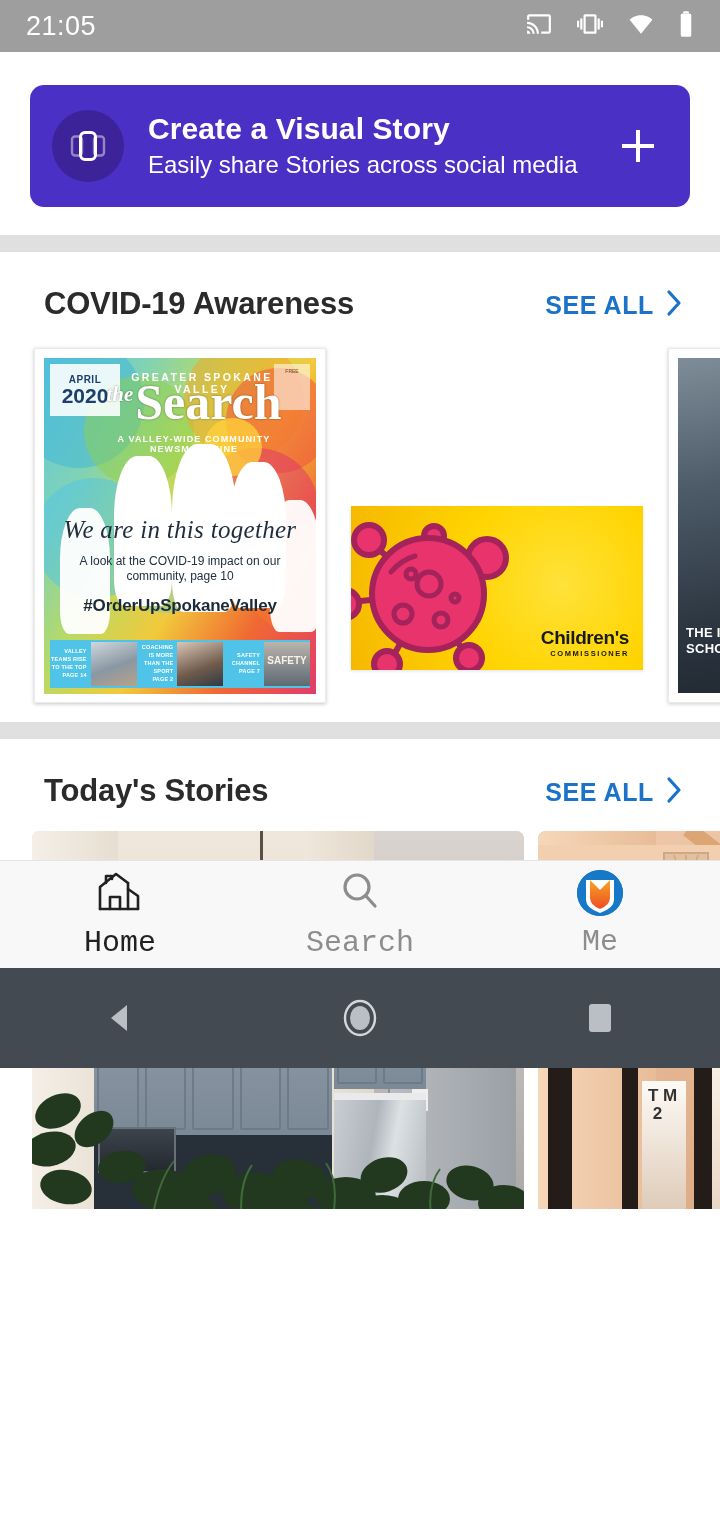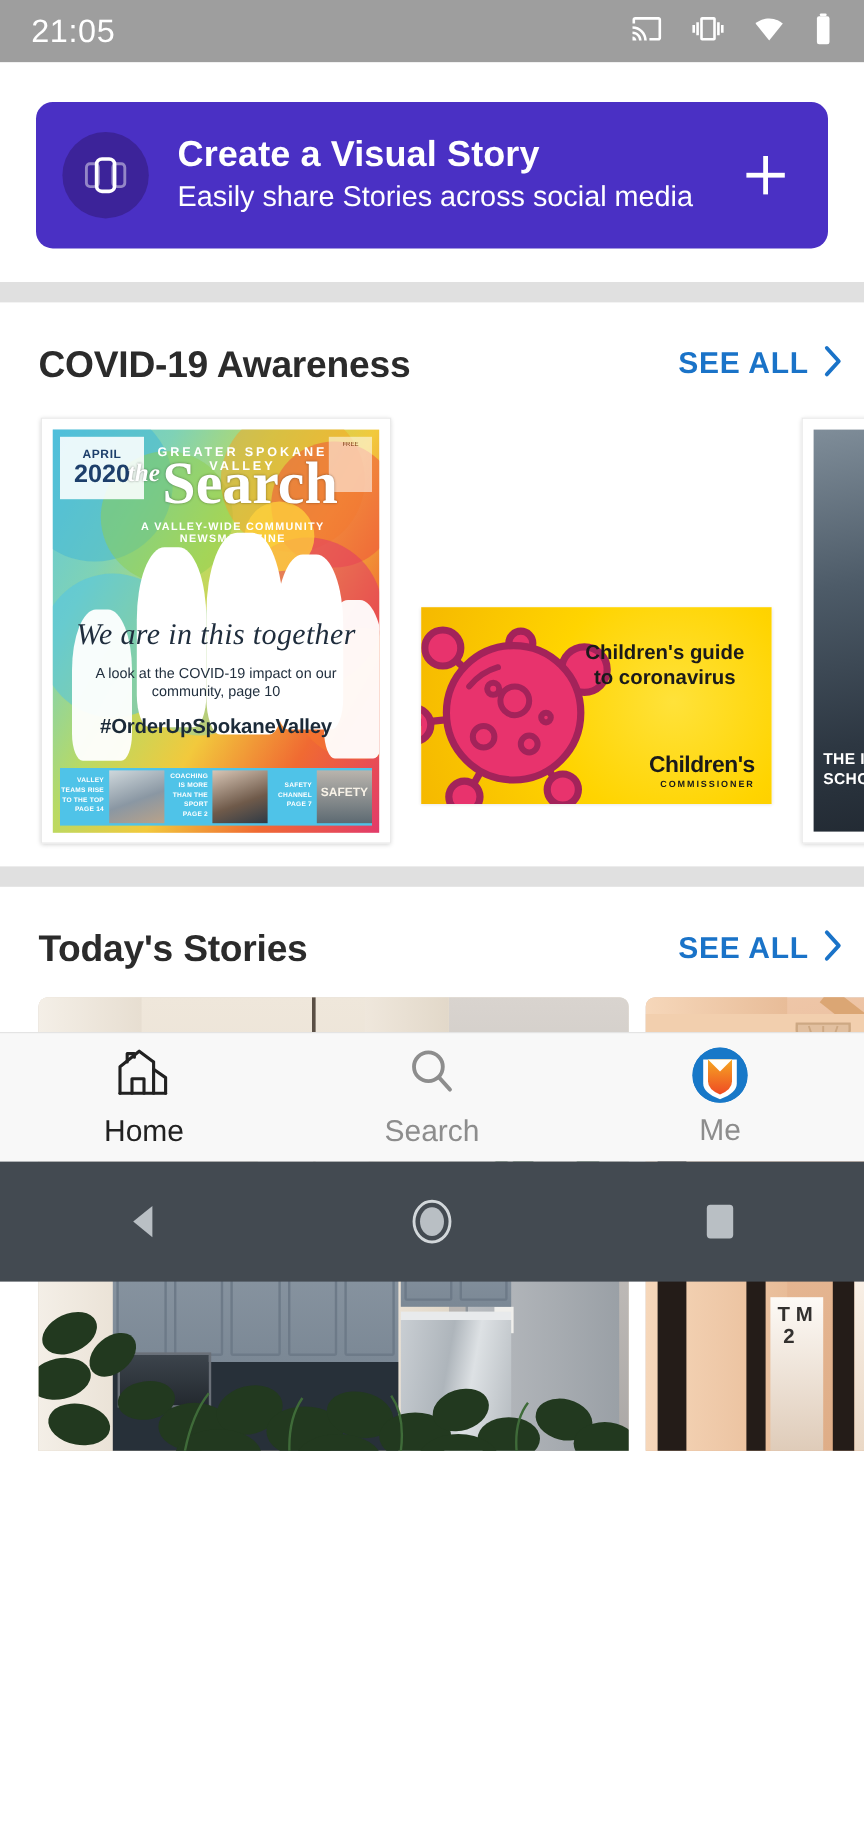--- a/index.html
+++ b/index.html
@@ -37,22 +37,23 @@
   .banner-text { flex: 1; margin-left: 24px; color: #fff; }
   .banner-title { font-size: 30px; font-weight: bold; line-height: 1.15; letter-spacing: .1px; }
   .banner-sub { font-size: 24px; line-height: 1.2; margin-top: 5px; font-weight: normal; }
   .banner-plus { flex: 0 0 52px; display: flex; align-items: center; justify-content: center; }
 
   
   .divider { height: 17px; background: #e0e0e0; width: 100%; }
 
   
   .section-head {
-    display: flex; align-items: flex-start; justify-content: space-between;
-    padding: 34px 16px 0 32px;
+    display: flex; align-items: flex-end; justify-content: space-between;
+    padding: 34px 36px 0 32px;
+    margin-left: 12px;
   }
   .section-title { font-size: 31px; font-weight: bold; color: #2b2b2b; letter-spacing: -.2px; }
   .see-all { display: flex; align-items: center; gap: 10px; color: #1a73c8; }
   .see-all-label { font-size: 25px; font-weight: bold; letter-spacing: .6px; }
 
   
   .covid-row { position: relative; height: 400px; padding: 22px 0 0 0; overflow: hidden; }
 
   .card-mag {
     position: absolute; left: 34px; top: 26px; width: 292px; height: 355px;
@@ -220,21 +221,21 @@
 
   
   .bottom-nav {
     position: absolute; left: 0; right: 0; bottom: 100px; height: 108px;
     background: #f8f8f8; border-top: 1px solid #e4e4e4;
     display: flex; align-items: center;
   }
   .nav-item {
     flex: 1; display: flex; flex-direction: column; align-items: center; justify-content: center; gap: 9px;
   }
-  .nav-label { font-size: 25px; }
+  .nav-label { font-size: 30px; font-family: Liberation Mono, monospace; }
   .nav-item.active .nav-label { color: #212121; }
   .nav-item .nav-label { color: #8d8d8d; }
   .avatar {
     width: 46px; height: 46px; border-radius: 50%;
     background: #1878c8; display: flex; align-items: center; justify-content: center;
   }
 
   
   .android-nav {
     position: absolute; left: 0; right: 0; bottom: 0; height: 100px;
@@ -384,21 +385,20 @@
           <g fill="none" stroke="#A3235A" stroke-width="5" stroke-linecap="round">
             <circle cx="96" cy="70" r="12"></circle>
             <circle cx="70" cy="100" r="9"></circle>
             <circle cx="108" cy="106" r="7"></circle>
             <circle cx="78" cy="60" r="5"></circle>
             <circle cx="122" cy="84" r="4"></circle>
             <path d="M58 58 q10 -12 24 -16"></path>
           </g>
         </svg>
       </div>
-      <div class="kids-title">Children's guide to coronavirus</div>
       <div class="kids-logo">
         <div class="kids-logo-main">Children's</div>
         <div class="kids-logo-sub">COMMISSIONER</div>
       </div>
     </div>
 
     <div class="card-third">
       <div class="third-inner">
         <div class="third-text">THE IMPACT ON AT-RISK YOUTH LOCAL SCHOOLS AND CRISIS CARE</div>
       </div>

